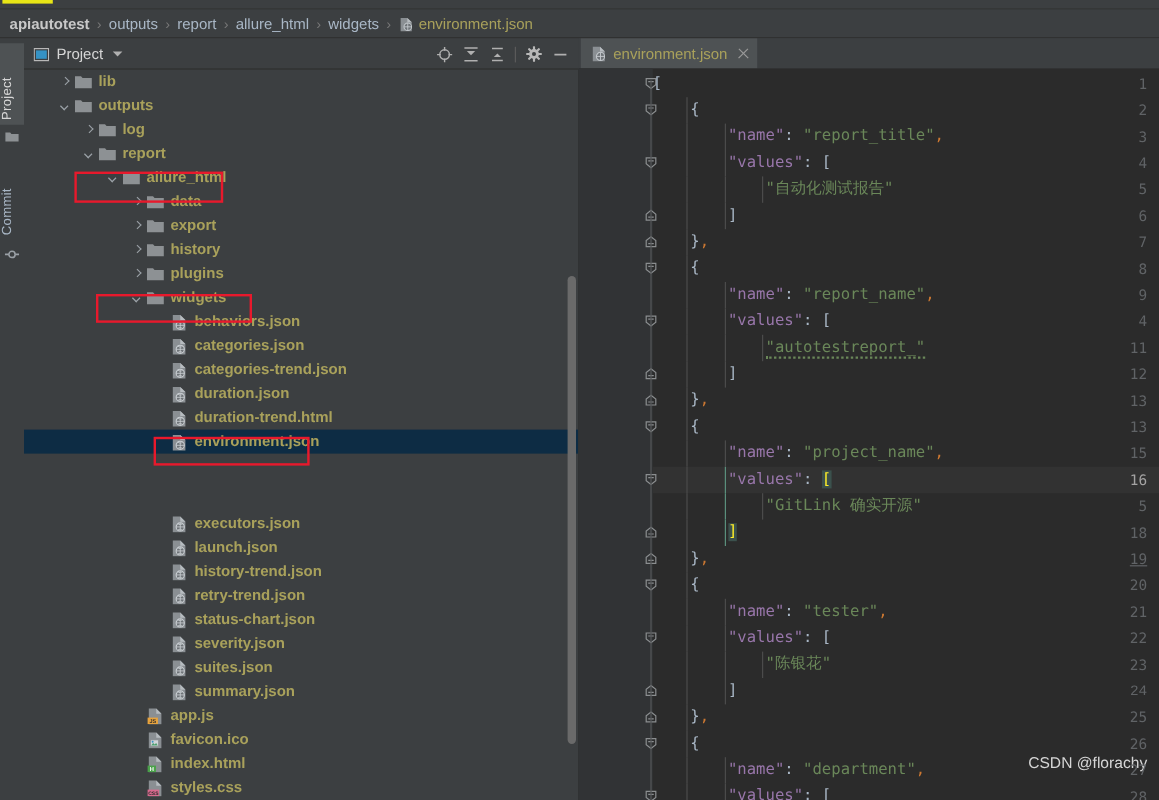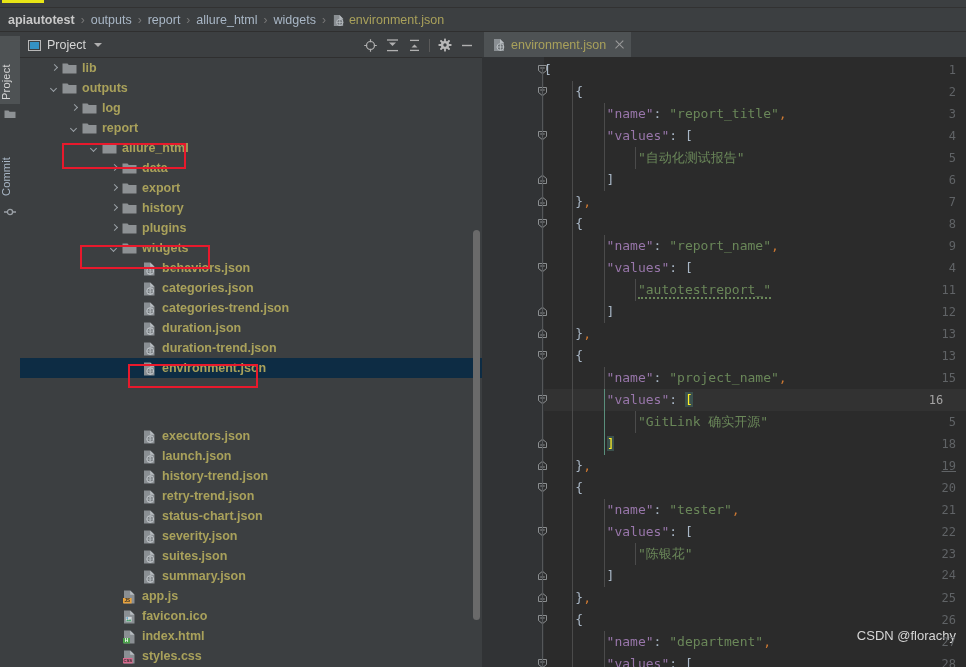--- a/index.html
+++ b/index.html
@@ -312,21 +312,21 @@
           <span class="lbl jsonf">duration.json</span>
         </div>
         <div class="row" style="padding-left: 110px;">
           <span class="arrow"></span>
           <span class="ficon"><svg width="15" height="14" viewBox="0 0 15 14">
               <path d="M2 0.5h6.2L12.5 4.7v8.8H2z" fill="#8a8f93"></path>
               <path d="M8.2 0.5L12.5 4.7H8.2z" fill="#b7bcc0"></path>
               <circle cx="8.2" cy="9.1" r="3.4" fill="#6e7377" stroke="#c9ced2" stroke-width="0.9"></circle>
               <path d="M4.8 9.1h6.8M8.2 5.7v6.8M6.1 6.4c1.4 1.1 2.8 1.1 4.2 0M6.1 11.8c1.4-1.1 2.8-1.1 4.2 0" stroke="#c9ced2" stroke-width="0.7" fill="none"></path>
             </svg></span>
-          <span class="lbl jsonf">duration-trend.json</span>
+          <span class="lbl jsonf">duration-trend.html</span>
         </div>
         <div class="row sel" style="padding-left: 110px;">
           <span class="arrow"></span>
           <span class="ficon"><svg width="15" height="14" viewBox="0 0 15 14">
               <path d="M2 0.5h6.2L12.5 4.7v8.8H2z" fill="#8a8f93"></path>
               <path d="M8.2 0.5L12.5 4.7H8.2z" fill="#b7bcc0"></path>
               <circle cx="8.2" cy="9.1" r="3.4" fill="#6e7377" stroke="#c9ced2" stroke-width="0.9"></circle>
               <path d="M4.8 9.1h6.8M8.2 5.7v6.8M6.1 6.4c1.4 1.1 2.8 1.1 4.2 0M6.1 11.8c1.4-1.1 2.8-1.1 4.2 0" stroke="#c9ced2" stroke-width="0.7" fill="none"></path>
             </svg></span>
           <span class="lbl jsonf">environment.json</span>
@@ -573,21 +573,21 @@
             <path d="M1.5 1.5h8v5l-4 3.2-4-3.2z" fill="none" stroke="#8b8e90"></path>
             <path d="M3.2 4h4.6" stroke="#8b8e90"></path>
           </svg></div>
         <div class="codeline" style="top: 288px;"><span class="p">    {</span></div>
         <div class="indentguide" style="left: 90.28px; top: 288px; height: 22px;"></div>
         <div class="lnum" style="top: 314px;">15</div>
         <div class="codeline" style="top: 310px;"><span class="k">        "name"</span><span class="p">: </span><span class="s">"project_name"</span><span class="c">,</span></div>
         <div class="indentguide" style="left: 90.28px; top: 310px; height: 22px;"></div>
         <div class="indentguide" style="left: 121.56px; top: 310px; height: 22px;"></div>
         <div class="caretline" style="top: 332px;"></div>
-        <div class="lnum cur" style="top: 336px; text-align: center;">16</div>
+        <div class="lnum cur" style="top: 336px;">16</div>
         <div class="foldmark" style="top: 337px;"><svg width="11" height="11" viewBox="0 0 11 11">
             <path d="M1.5 1.5h8v5l-4 3.2-4-3.2z" fill="none" stroke="#8b8e90"></path>
             <path d="M3.2 4h4.6" stroke="#8b8e90"></path>
           </svg></div>
         <div class="codeline" style="top: 332px;"><span class="k">        "values"</span><span class="p">: </span><span class="bk">[</span></div>
         <div class="indentguide" style="left: 90.28px; top: 332px; height: 22px;"></div>
         <div class="scopeguide" style="left: 121.56px; top: 332px; height: 22px;"></div>
         <div class="lnum" style="top: 358px;">5</div>
         <div class="codeline" style="top: 354px;"><span class="s">            "GitLink 确实开源"</span></div>
         <div class="indentguide" style="left: 90.28px; top: 354px; height: 22px;"></div>

